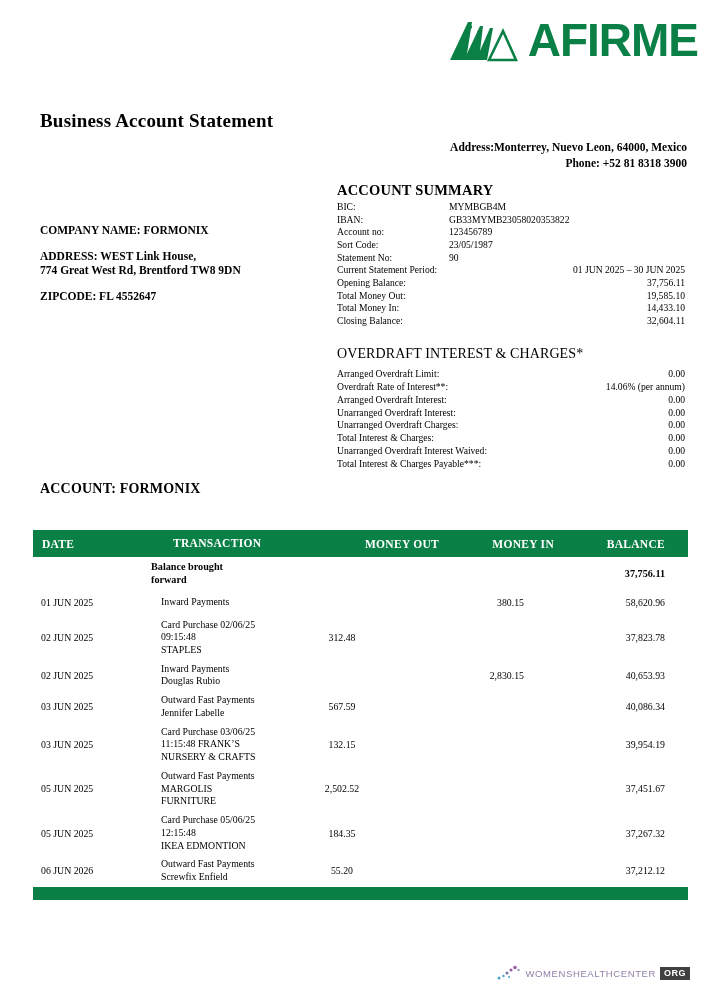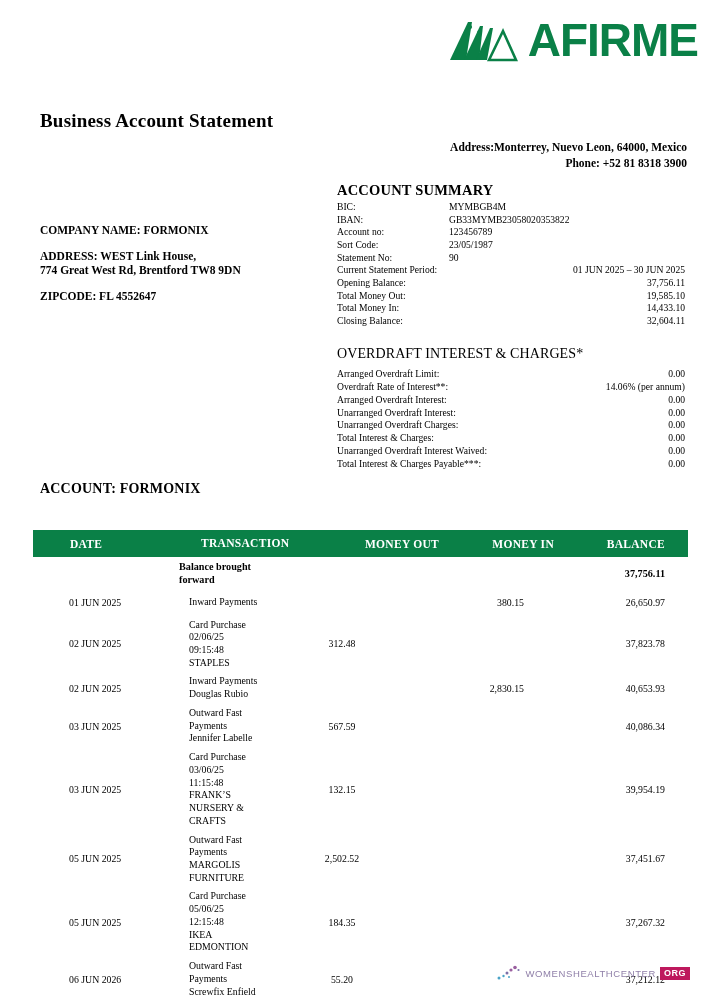--- a/index.html
+++ b/index.html
@@ -149,21 +149,21 @@
     min-height: 26px;
     font-size: 9.8px;
     padding: 3px 0;
     gap: 30px;
   }
   .tx-row.brought {
     font-weight: bold;
     font-size: 10.2px;
     min-height: 22px;
   }
-  .c-date  { width: 88px; flex: none; padding-left: 8px; margin-left: 28px; }
+  .c-date  { width: 88px; flex: none; padding-left: 8px; }
   .c-desc  { flex: 1 1 auto; padding-left: 10px; padding-right: 6px; line-height: 1.3; }
   .c-out   { width: 110px; flex: none; text-align: center; padding-right: 18px; }
   .c-in    { width: 110px; flex: none; text-align: right; padding-right: 22px; }
   .c-bal   { width: 112px; flex: none; text-align: right; padding-right: 23px; }
   .tx-head .c-date { padding-left: 9px; }
   .tx-head .c-desc { padding-left: 52px; }
   .tx-foot {
     background: #0a8047;
     height: 13px;
     width: 655px;
@@ -184,21 +184,21 @@
     font-size: 9.5px;
     letter-spacing: 0.6px;
     color: #8f7fa8;
   }
   .wm-org {
     font-family: "Liberation Sans", "DejaVu Sans", sans-serif;
     font-size: 9px;
     font-weight: bold;
     letter-spacing: 0.5px;
     color: #ffffff;
-    background: #be185d;
+    background: #404040;
     padding: 1px 4px 2px 4px;
   }
 </style>
 </head>
 <body>
 
 <div class="logo-area">
   <svg class="logo-mark" viewBox="0 0 72 52">
     <path d="M4 46 L22 8 L26 8 L20 46 Z" fill="#0a8047"></path>
     <path d="M18 46 L34 12 L37 12 L33 46 Z" fill="#0a8047"></path>
@@ -341,21 +341,21 @@
   </div>
 
   <div>
       <div class="tx-row">
         <div class="c-date">01 JUN 2025</div>
         <div class="c-desc">
           <div>Inward Payments</div>
         </div>
         <div class="c-out"></div>
         <div class="c-in">380.15</div>
-        <div class="c-bal">26,650.97</div>
+        <div class="c-bal">58,620.96</div>
       </div>
       <div class="tx-row">
         <div class="c-date">02 JUN 2025</div>
         <div class="c-desc">
           <div>Card Purchase 02/06/25 09:15:48</div>
           <div>STAPLES</div>
         </div>
         <div class="c-out">312.48</div>
         <div class="c-in"></div>
         <div class="c-bal">37,823.78</div>

